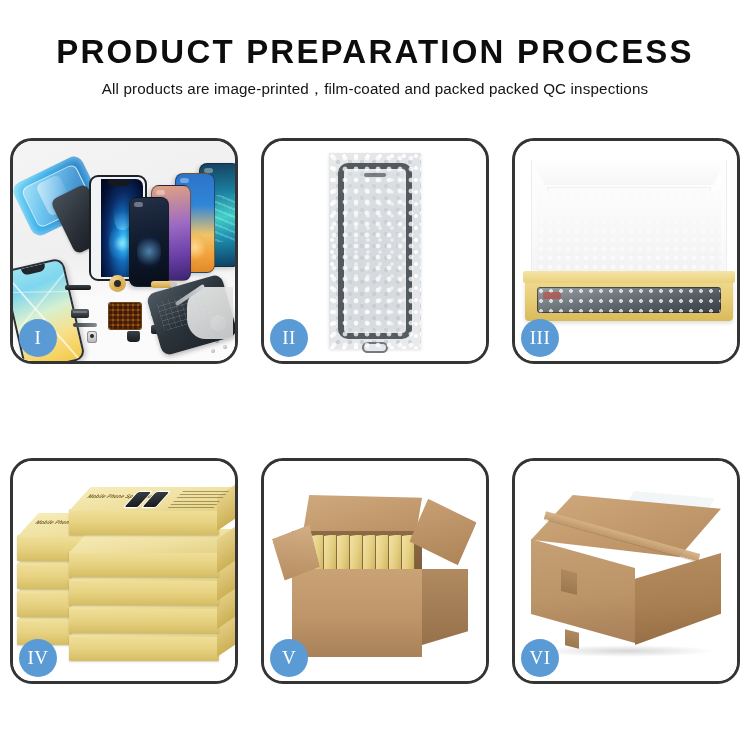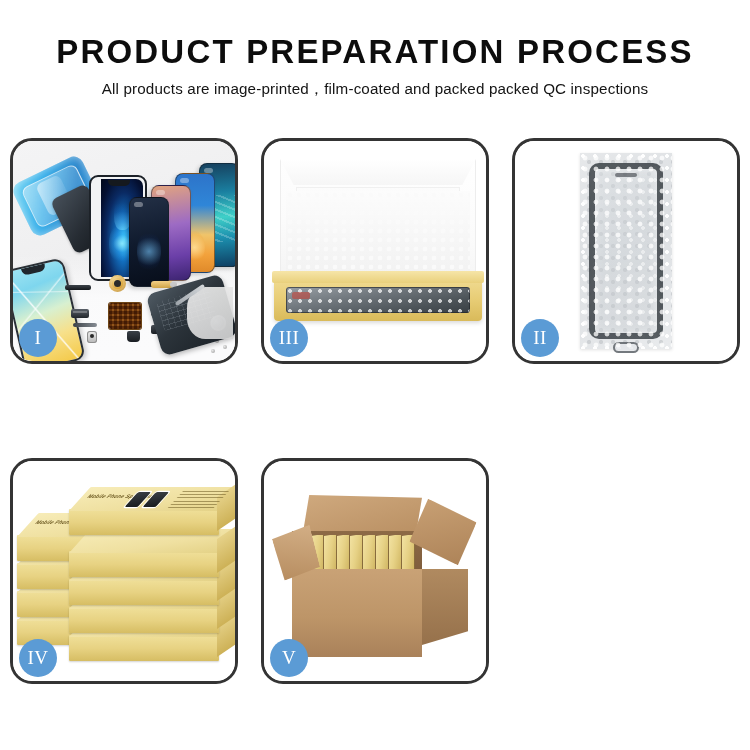--- a/index.html
+++ b/index.html
@@ -757,39 +757,39 @@
         </div>
 
         <div class="board"></div>
         <div class="tool"></div>
       </div>
       <div class="badge">I</div>
     </div>
 
     <div class="panel">
       <div class="panel-stage">
-        <div class="p3-bg"></div>
-        <div class="mailer-lid"></div>
-        <div class="mailer-foam"></div>
-        <div class="mailer-tray"></div>
-        <div class="mailer-item"></div>
-      </div>
-      <div class="badge">III</div>
-    </div>
-
-    <div class="panel">
-      <div class="panel-stage">
         <div class="p2-bg"></div>
         <div class="wrap-sheet"></div>
         <div class="glass-panel">
           <div class="glass-home"></div>
         </div>
         <div class="bubble-overlay"></div>
       </div>
       <div class="badge">II</div>
+    </div>
+
+    <div class="panel">
+      <div class="panel-stage">
+        <div class="p3-bg"></div>
+        <div class="mailer-lid"></div>
+        <div class="mailer-foam"></div>
+        <div class="mailer-tray"></div>
+        <div class="mailer-item"></div>
+      </div>
+      <div class="badge">III</div>
     </div>
 
     <div class="panel">
       <div class="panel-stage">
         <div class="p4-bg"></div>
         <div class="stack">
 
           <div class="ybox sL4">
               <span class="top"></span>
               <span class="side"></span>
@@ -867,15 +867,31 @@
           <div class="co-rim"></div>
           <div class="co-front"></div>
           <div class="co-side"></div>
           <div class="flap fl-right"></div>
           <div class="flap fl-left"></div>
         </div>
       </div>
       <div class="badge">V</div>
     </div>
 
+    <div class="panel">
+      <div class="panel-stage">
+        <div class="p6-bg"></div>
+        <div class="carton-closed">
+          <div class="cc-wrap"></div>
+          <div class="cc-top"></div>
+          <div class="cc-tape-top"></div>
+          <div class="cc-front"></div>
+          <div class="cc-right"></div>
+          <div class="cc-tab-a"></div>
+          <div class="cc-tab-b"></div>
+          <div class="cc-shadow"></div>
+        </div>
+      </div>
+      <div class="badge">VI</div>
+    </div>
 
   </div>
 </div>
 
 </body></html>

